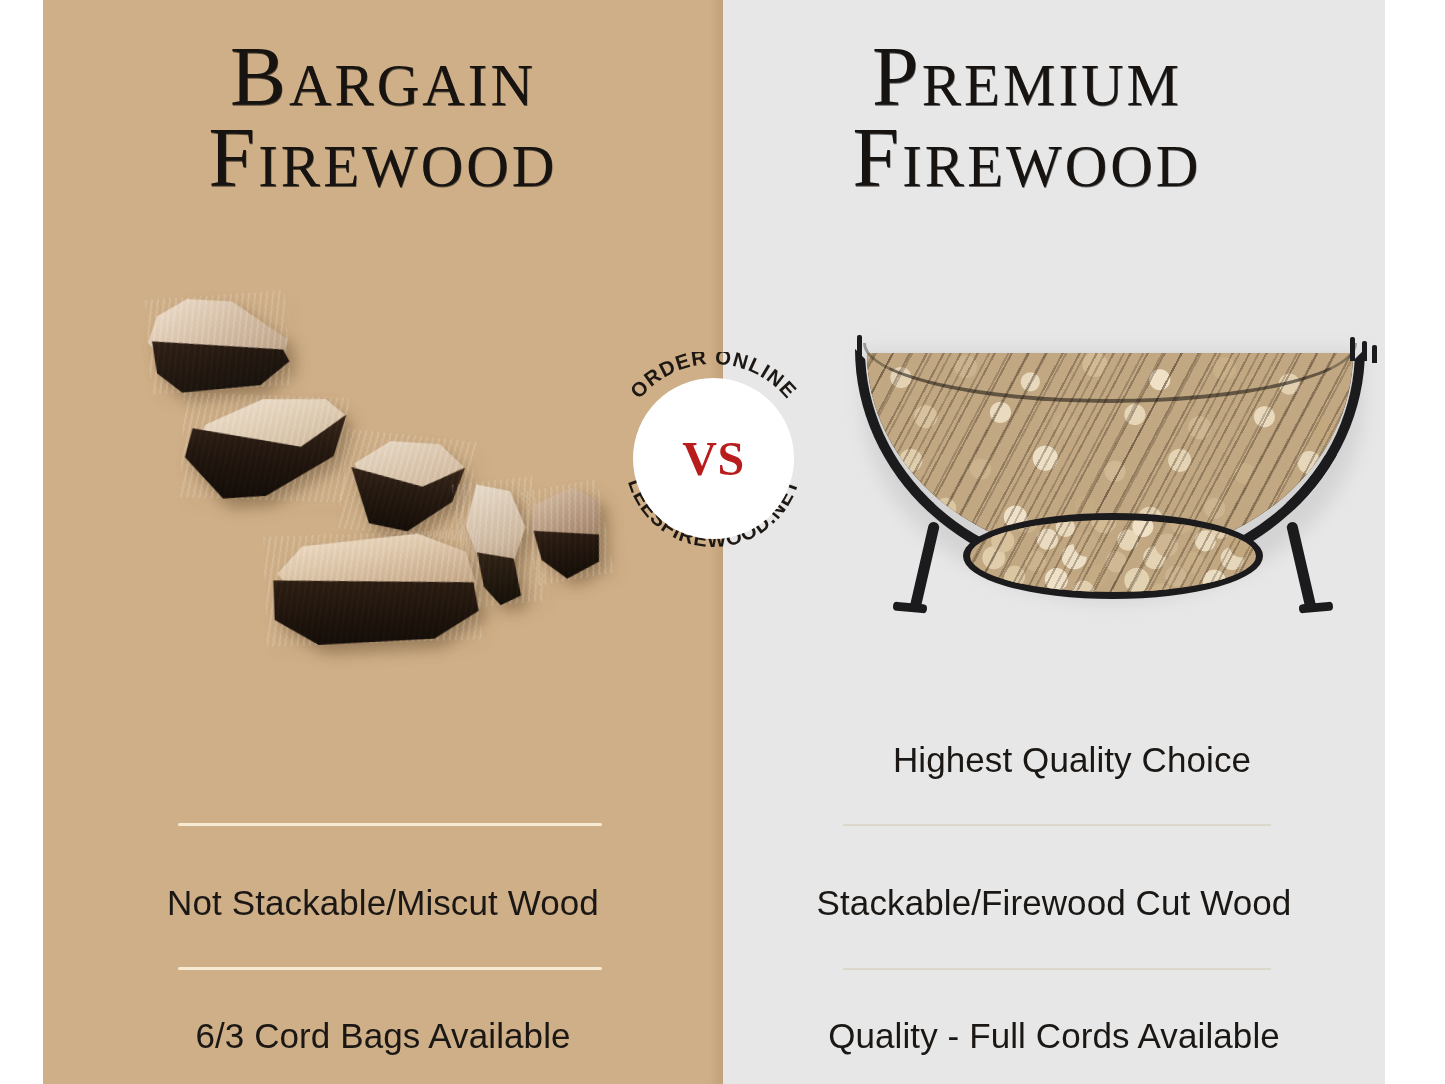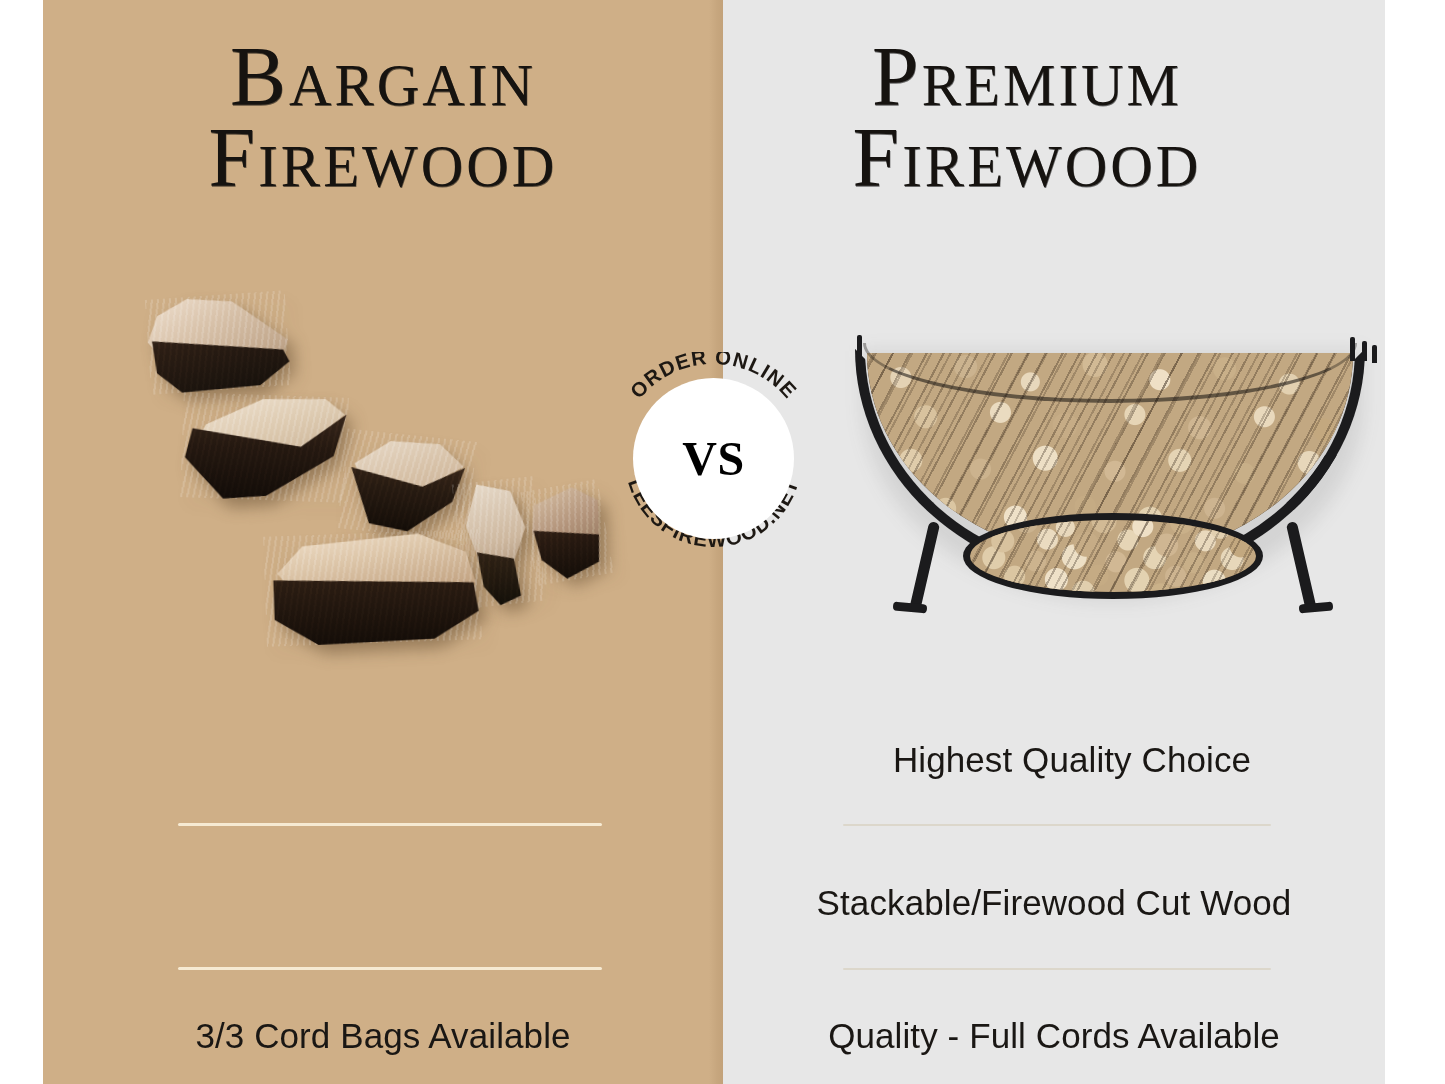--- a/index.html
+++ b/index.html
@@ -231,21 +231,21 @@
   }
   #vs-circle{
     position:absolute; left:26px; top:26px; width:161px; height:161px;
     background:#ffffff; border-radius:50%;
   }
   #vs-text{
     position:absolute; left:26px; top:26px; width:161px; height:161px;
     display:flex; align-items:center; justify-content:center;
     font-family:"Liberation Serif", serif;
     font-size:48px; font-weight:700; font-variant:small-caps;
-    color:#000000; letter-spacing:0.01em;
+    color:#b91c1c; letter-spacing:0.01em;
   }
   #vs-ring{ position:absolute; left:0; top:0; width:213px; height:213px; }
   #vs-ring text{
     font-family:"Liberation Sans", sans-serif;
     font-size:20.5px; font-weight:700; fill:#1d1813;
     letter-spacing:1.1px;
   }
 
   
   .feat{
@@ -359,22 +359,23 @@
       </text>
       <text>
         <textPath href="#arcBottom" startOffset="50%" text-anchor="middle">LEESFIREWOOD.NET</textPath>
       </text>
     </svg>
     <div id="vs-circle"></div>
     <div id="vs-text">VS</div>
   </div>
 
   <div class="rule rule-l" id="rule-l-0"></div>
+  <div class="feat col-l" id="feat-l-1">Not Stackable/Miscut Wood</div>
   <div class="rule rule-l" id="rule-l-1"></div>
-  <div class="feat col-l" id="feat-l-2">3/3 Cord Bags Available</div>
+  <div class="feat col-l" id="feat-l-2">6/3 Cord Bags Available</div>
 
   <div class="feat col-r" id="feat-r-0">Highest Quality Choice</div>
   <div class="rule rule-r" id="rule-r-0"></div>
   <div class="feat col-r" id="feat-r-1">Stackable/Firewood Cut Wood</div>
   <div class="rule rule-r" id="rule-r-1"></div>
   <div class="feat col-r" id="feat-r-2">Quality - Full Cords Available</div>
 
 </div>
 
 </body></html>

